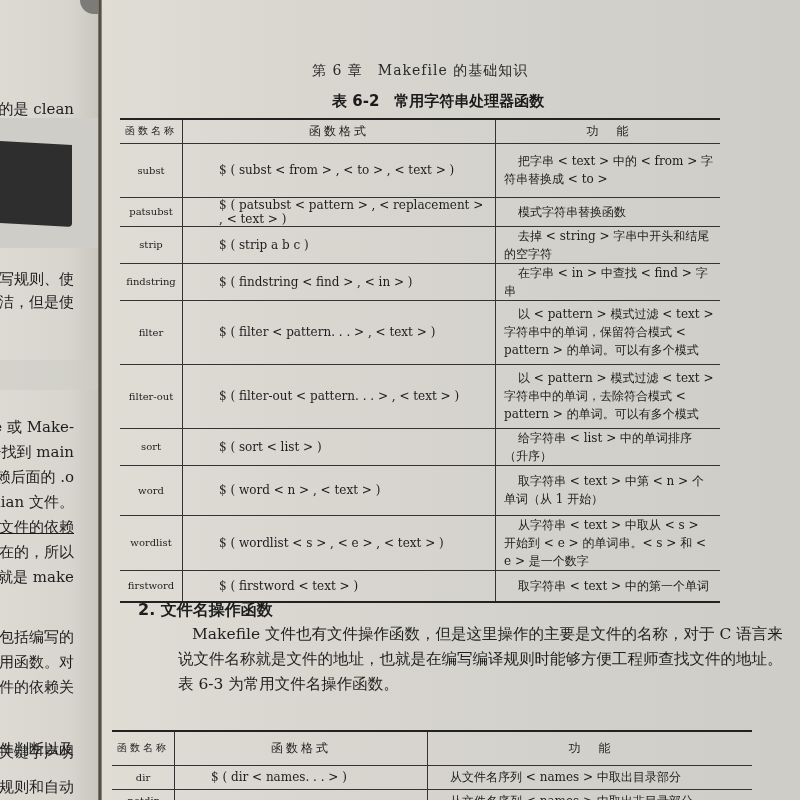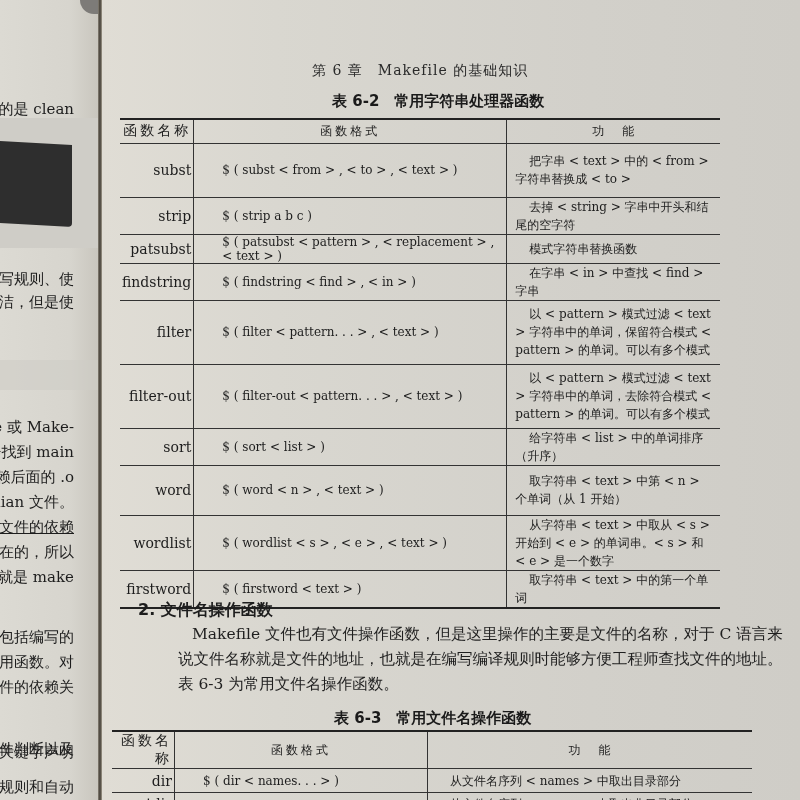--- a/index.html
+++ b/index.html
@@ -52,22 +52,22 @@
     table.fn-table {
       position: absolute; border-collapse: collapse;
       font-size: 12px; color: #1d1d1d;
     }
     table.fn-table td, table.fn-table th {
       border-top: 1px solid #333;
       border-bottom: 1px solid #333;
       padding: 0 6px; vertical-align: middle; font-weight: normal;
     }
     table.fn-table th { font-size: 12px; letter-spacing: 3px; }
-    table.fn-table .c-name { text-align: right; border-right: 1px solid #333; width: 58px; font-size: 14px; padding: 0 2px; margin-left: 7px; }
-    table.fn-table .c-fmt { border-right: 1px solid #333; padding-left: 28px; }
+    table.fn-table .c-name { text-align: center; border-right: 1px solid #333; width: 58px; font-size: 10px; padding: 0 2px; margin-left: 7px; }
+    table.fn-table .c-fmt { border-right: 1px solid #333; padding-left: 36px; }
     table.fn-table .c-desc { padding-left: 8px; line-height: 18px; }
     table.fn-table thead tr { border-top: 2px solid #222; }
     table.fn-table thead th { border-top: 2px solid #222; }
     table.fn-table tbody tr:last-child td { border-bottom: 2px solid #222; }
     .desc-indent { text-indent: 14px; }
     .section-heading {
       position: absolute; left: 36px; top: 600px; font-weight: bold; font-size: 16px;
       font-family: "DejaVu Sans", "Liberation Sans", sans-serif;
     }
     .paragraph {
@@ -115,29 +115,29 @@
         <th class="c-fmt" style="text-align:center;width:300px;padding-left:6px;">函数格式</th>
         <th class="c-desc" style="text-align:center;">功　能</th>
       </tr>
     </thead>
     <tbody id="t62-body">
         <tr style="height: 54px;">
           <td class="c-name">subst</td>
           <td class="c-fmt">$ ( subst &lt; from &gt; , &lt; to &gt; , &lt; text &gt; )</td>
           <td class="c-desc desc-indent">把字串 &lt; text &gt; 中的 &lt; from &gt; 字符串替换成 &lt; to &gt;</td>
         </tr>
+        <tr style="height: 26px;">
+          <td class="c-name">patsubst</td>
+          <td class="c-fmt">$ ( patsubst &lt; pattern &gt; , &lt; replacement &gt; , &lt; text &gt; )</td>
+          <td class="c-desc desc-indent">模式字符串替换函数</td>
+        </tr>
         <tr style="height: 24px;">
           <td class="c-name">strip</td>
           <td class="c-fmt">$ ( strip a b c )</td>
           <td class="c-desc desc-indent">去掉 &lt; string &gt; 字串中开头和结尾的空字符</td>
-        </tr>
-        <tr style="height: 26px;">
-          <td class="c-name">patsubst</td>
-          <td class="c-fmt">$ ( patsubst &lt; pattern &gt; , &lt; replacement &gt; , &lt; text &gt; )</td>
-          <td class="c-desc desc-indent">模式字符串替换函数</td>
         </tr>
         <tr style="height: 24px;">
           <td class="c-name">findstring</td>
           <td class="c-fmt">$ ( findstring &lt; find &gt; , &lt; in &gt; )</td>
           <td class="c-desc desc-indent">在字串 &lt; in &gt; 中查找 &lt; find &gt; 字串</td>
         </tr>
         <tr style="height: 64px;">
           <td class="c-name">filter</td>
           <td class="c-fmt">$ ( filter &lt; pattern. . .  &gt; , &lt; text &gt; )</td>
           <td class="c-desc desc-indent">以 &lt; pattern &gt; 模式过滤 &lt; text &gt; 字符串中的单词，保留符合模式 &lt; pattern &gt; 的单词。可以有多个模式</td>
@@ -166,21 +166,20 @@
           <td class="c-name">firstword</td>
           <td class="c-fmt">$ ( firstword &lt; text &gt; )</td>
           <td class="c-desc desc-indent">取字符串 &lt; text &gt; 中的第一个单词</td>
         </tr>
       </tbody>
   </table>
 
   <div class="section-heading">2. 文件名操作函数</div>
   <div class="paragraph">Makefile 文件也有文件操作函数，但是这里操作的主要是文件的名称，对于 C 语言来说文件名称就是文件的地址，也就是在编写编译规则时能够方便工程师查找文件的地址。表 6-3 为常用文件名操作函数。</div>
 
-  <div class="table-caption" style="left:232px;top:709px;">表 6-3　常用文件名操作函数</div>
   <table class="fn-table" id="t63" style="left:10px;top:730px;width:640px;">
     <thead>
       <tr style="height:34px;">
         <th class="c-name">函数名称</th>
         <th class="c-fmt" style="text-align:center;width:240px;padding-left:6px;">函数格式</th>
         <th class="c-desc" style="text-align:center;">功　能</th>
       </tr>
     </thead>
     <tbody id="t63-body">
         <tr style="height: 24px;">

